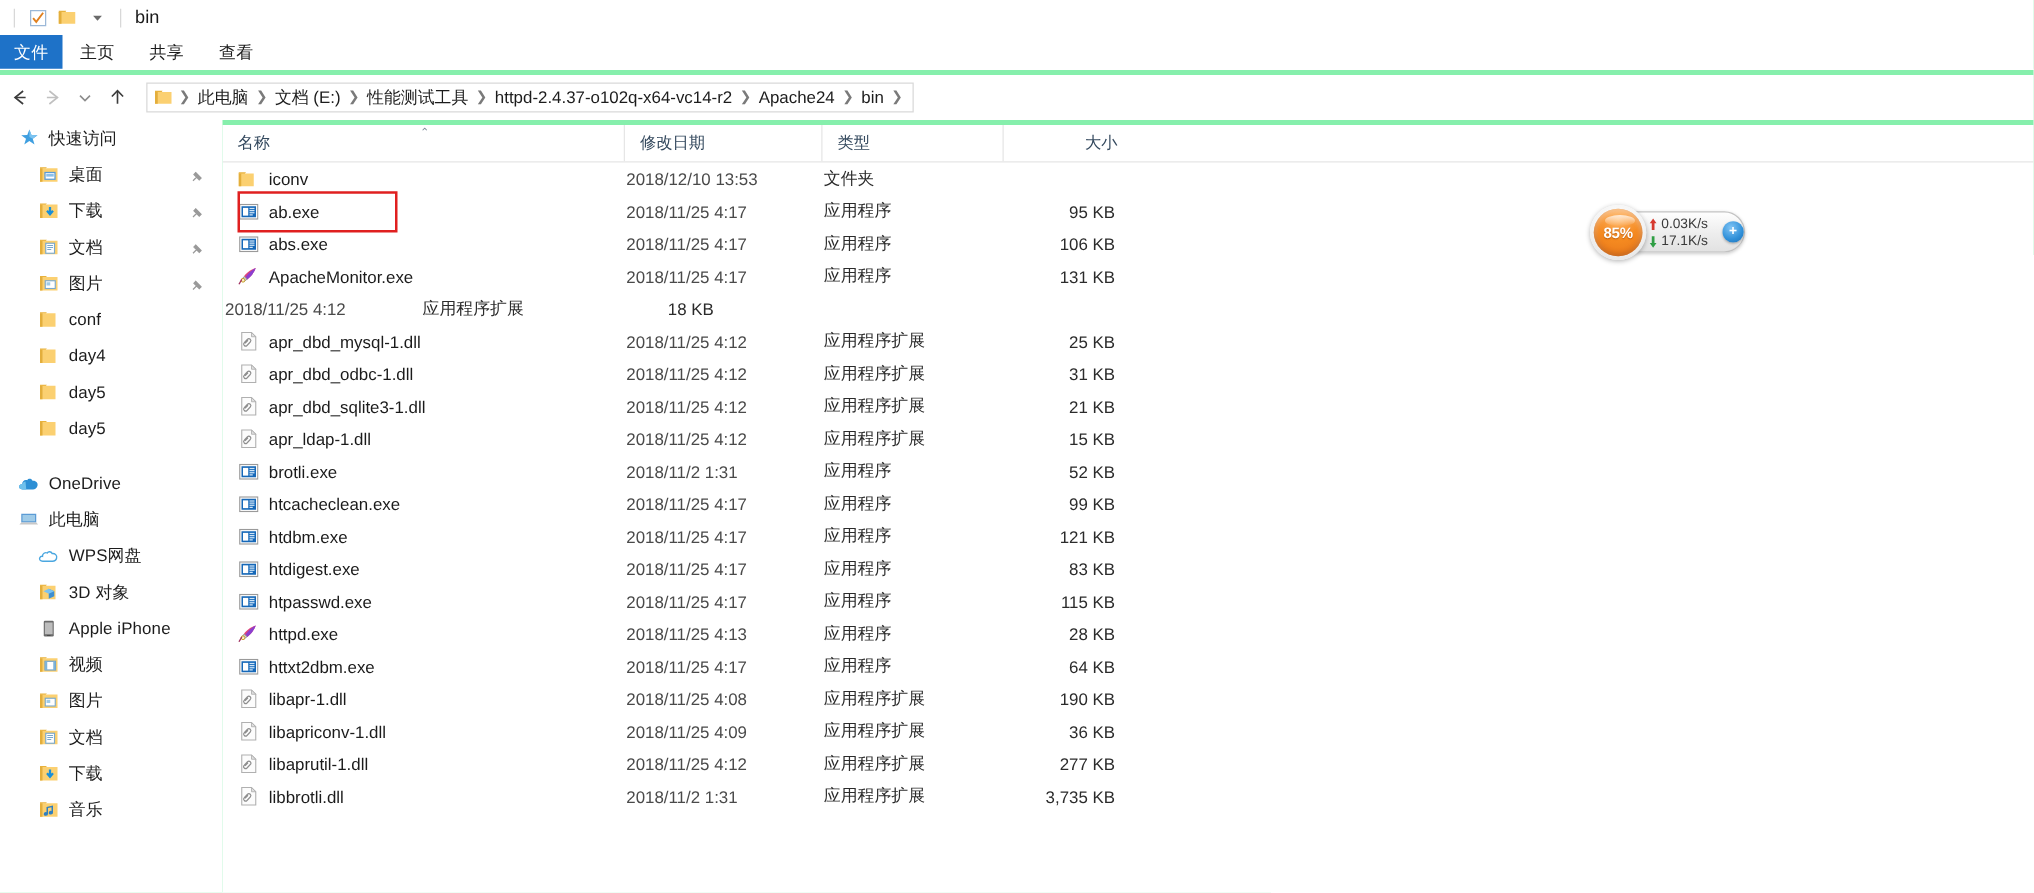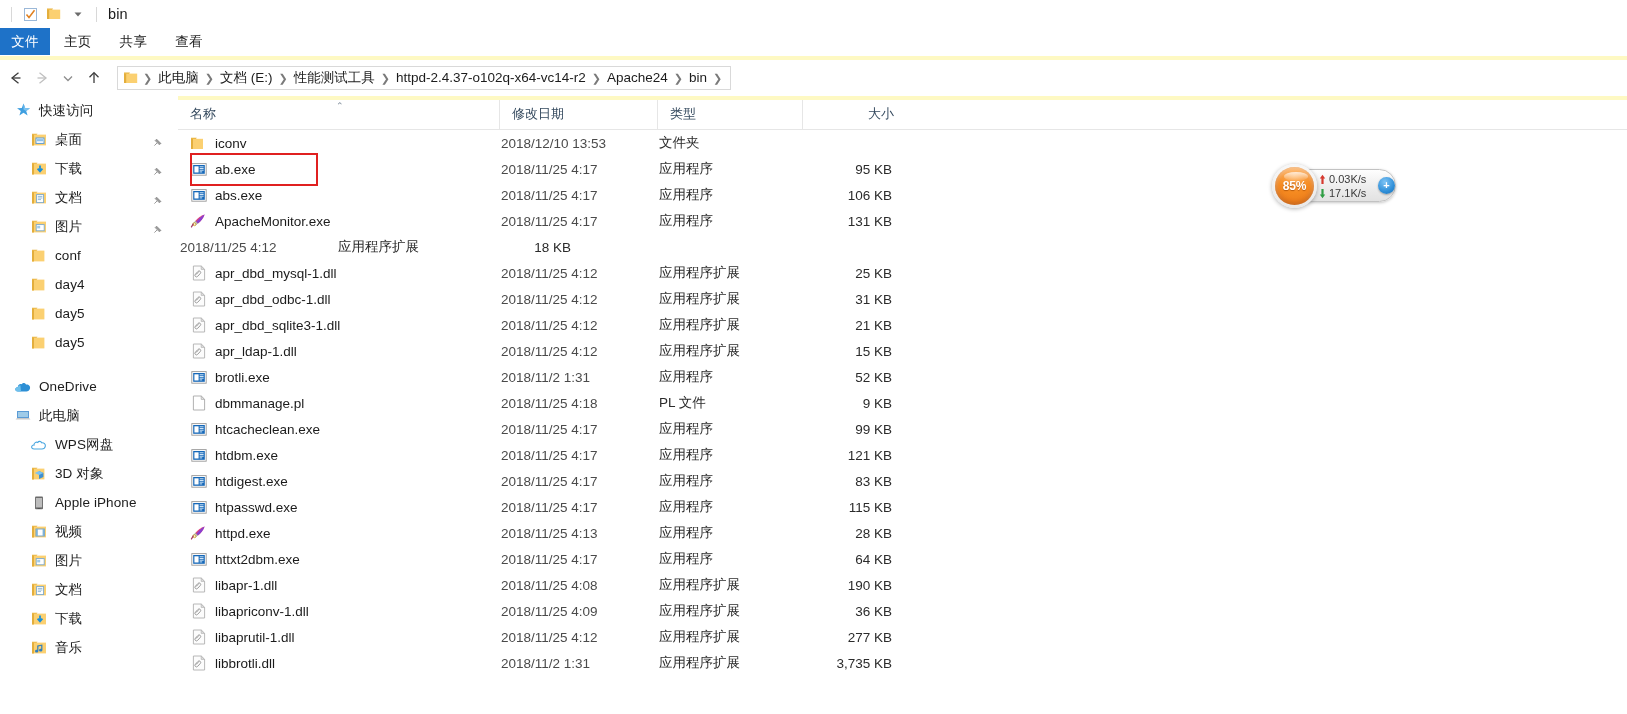--- a/index.html
+++ b/index.html
@@ -5,21 +5,21 @@
 <style>
   * { box-sizing: border-box; }
   html, body {
     margin: 0; padding: 0;
     width: 1627px; height: 714px;
     overflow: hidden;
     background: #ffffff;
     font-family: "Liberation Sans", "DejaVu Sans", sans-serif;
     -webkit-font-smoothing: antialiased;
   }
-  #app { position: relative; width: 1627px; height: 714px; background:#fef9c3; }
+  #app { position: relative; width: 1627px; height: 714px; background:#86efac; }
 
   
   .titlebar {
     position: absolute; left:0; top:0; width:1627px; height:28px;
     background:#ffffff; display:flex; align-items:center;
   }
   .qat { display:flex; align-items:center; padding-left:6px; gap:2px; }
   .qat-sep { width:1px; height:15px; background:#d8d8d8; margin:0 5px; }
   .qat-btn {
     width:22px; height:22px; display:flex; align-items:center; justify-content:center;
@@ -702,34 +702,20 @@
             </span>
             <span>brotli.exe</span>
           </div>
           <div class="cell c-date">2018/11/2 1:31</div>
           <div class="cell c-type">应用程序</div>
           <div class="cell c-size">52 KB</div>
         </div>
         <div class="row">
           <div class="cell c-name">
             <span class="ficon">
-              <svg width="14" height="16" viewBox="0 0 14 16">
-                <path d="M1.4 1 L9.2 1 L12.6 4.4 L12.6 15 L1.4 15 Z" fill="#ffffff" stroke="#a8a8a8" stroke-width="0.9"></path>
-                <path d="M9.2 1 L9.2 4.4 L12.6 4.4 Z" fill="#e4e4e4" stroke="#a8a8a8" stroke-width="0.7"></path>
-              </svg>
-            </span>
-            <span>dbmmanage.pl</span>
-          </div>
-          <div class="cell c-date">2018/11/25 4:18</div>
-          <div class="cell c-type">PL 文件</div>
-          <div class="cell c-size">9 KB</div>
-        </div>
-        <div class="row">
-          <div class="cell c-name">
-            <span class="ficon">
               <svg width="16" height="15" viewBox="0 0 16 15">
                 <rect x="0.8" y="1.6" width="14.4" height="11.6" fill="#fdfdfd" stroke="#9a9a9a" stroke-width="0.9"></rect>
                 <rect x="2.2" y="3" width="11.6" height="8.8" fill="#1668b8"></rect>
                 <rect x="3.4" y="4.3" width="4.2" height="6.2" fill="#ffffff"></rect>
                 <rect x="8.6" y="4.3" width="4" height="1" fill="#cfe4f6"></rect>
                 <rect x="8.6" y="6" width="4" height="1" fill="#cfe4f6"></rect>
                 <rect x="8.6" y="7.7" width="4" height="1" fill="#cfe4f6"></rect>
                 <rect x="8.6" y="9.4" width="2.6" height="1" fill="#cfe4f6"></rect>
               </svg>
             </span>

